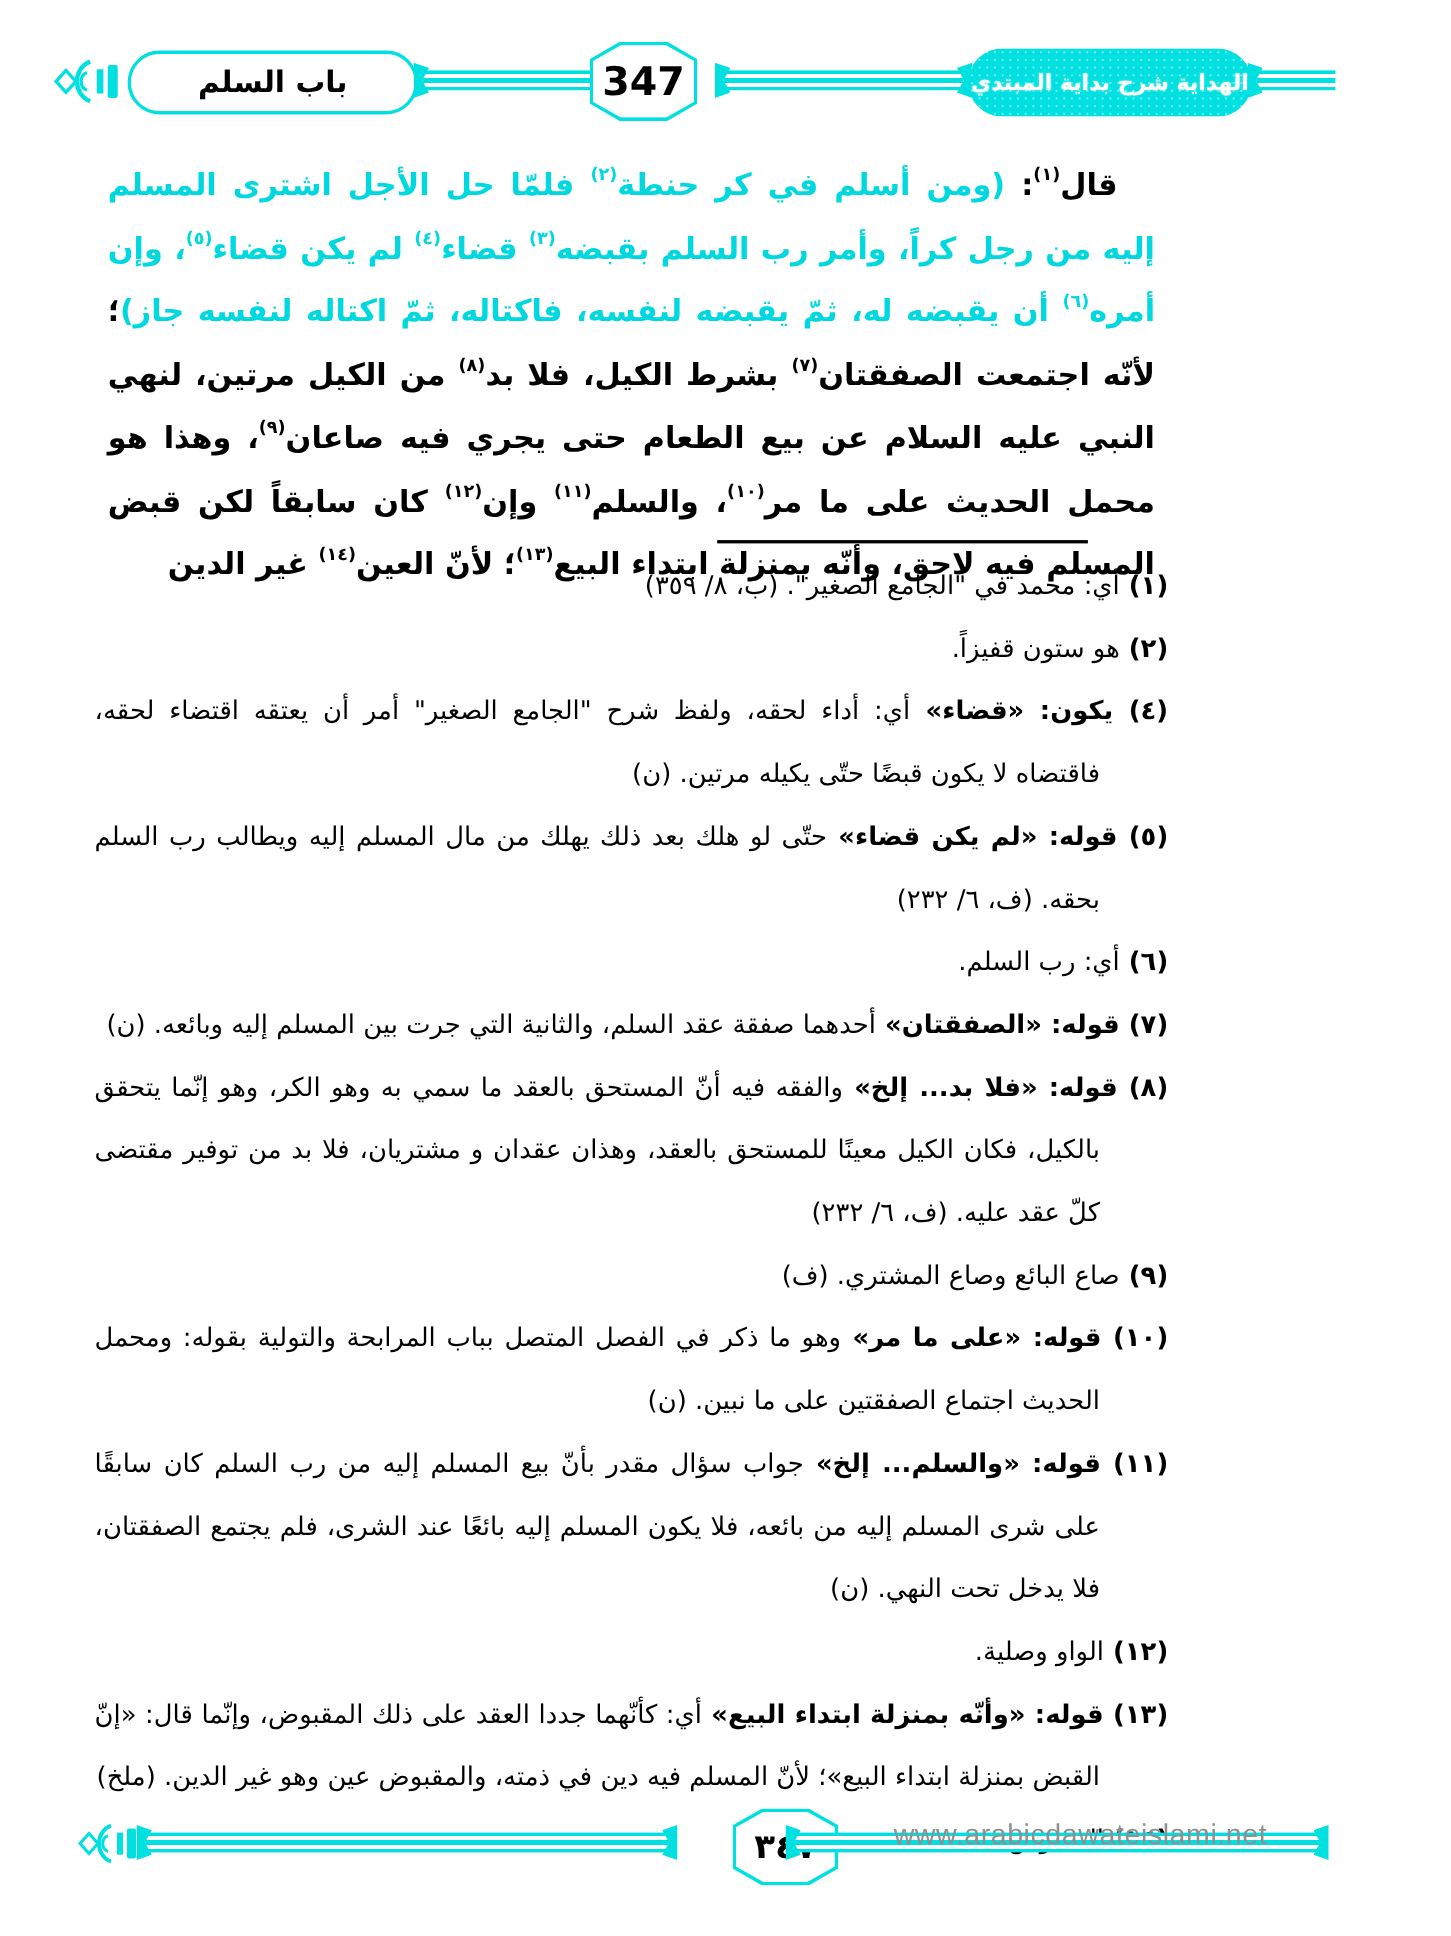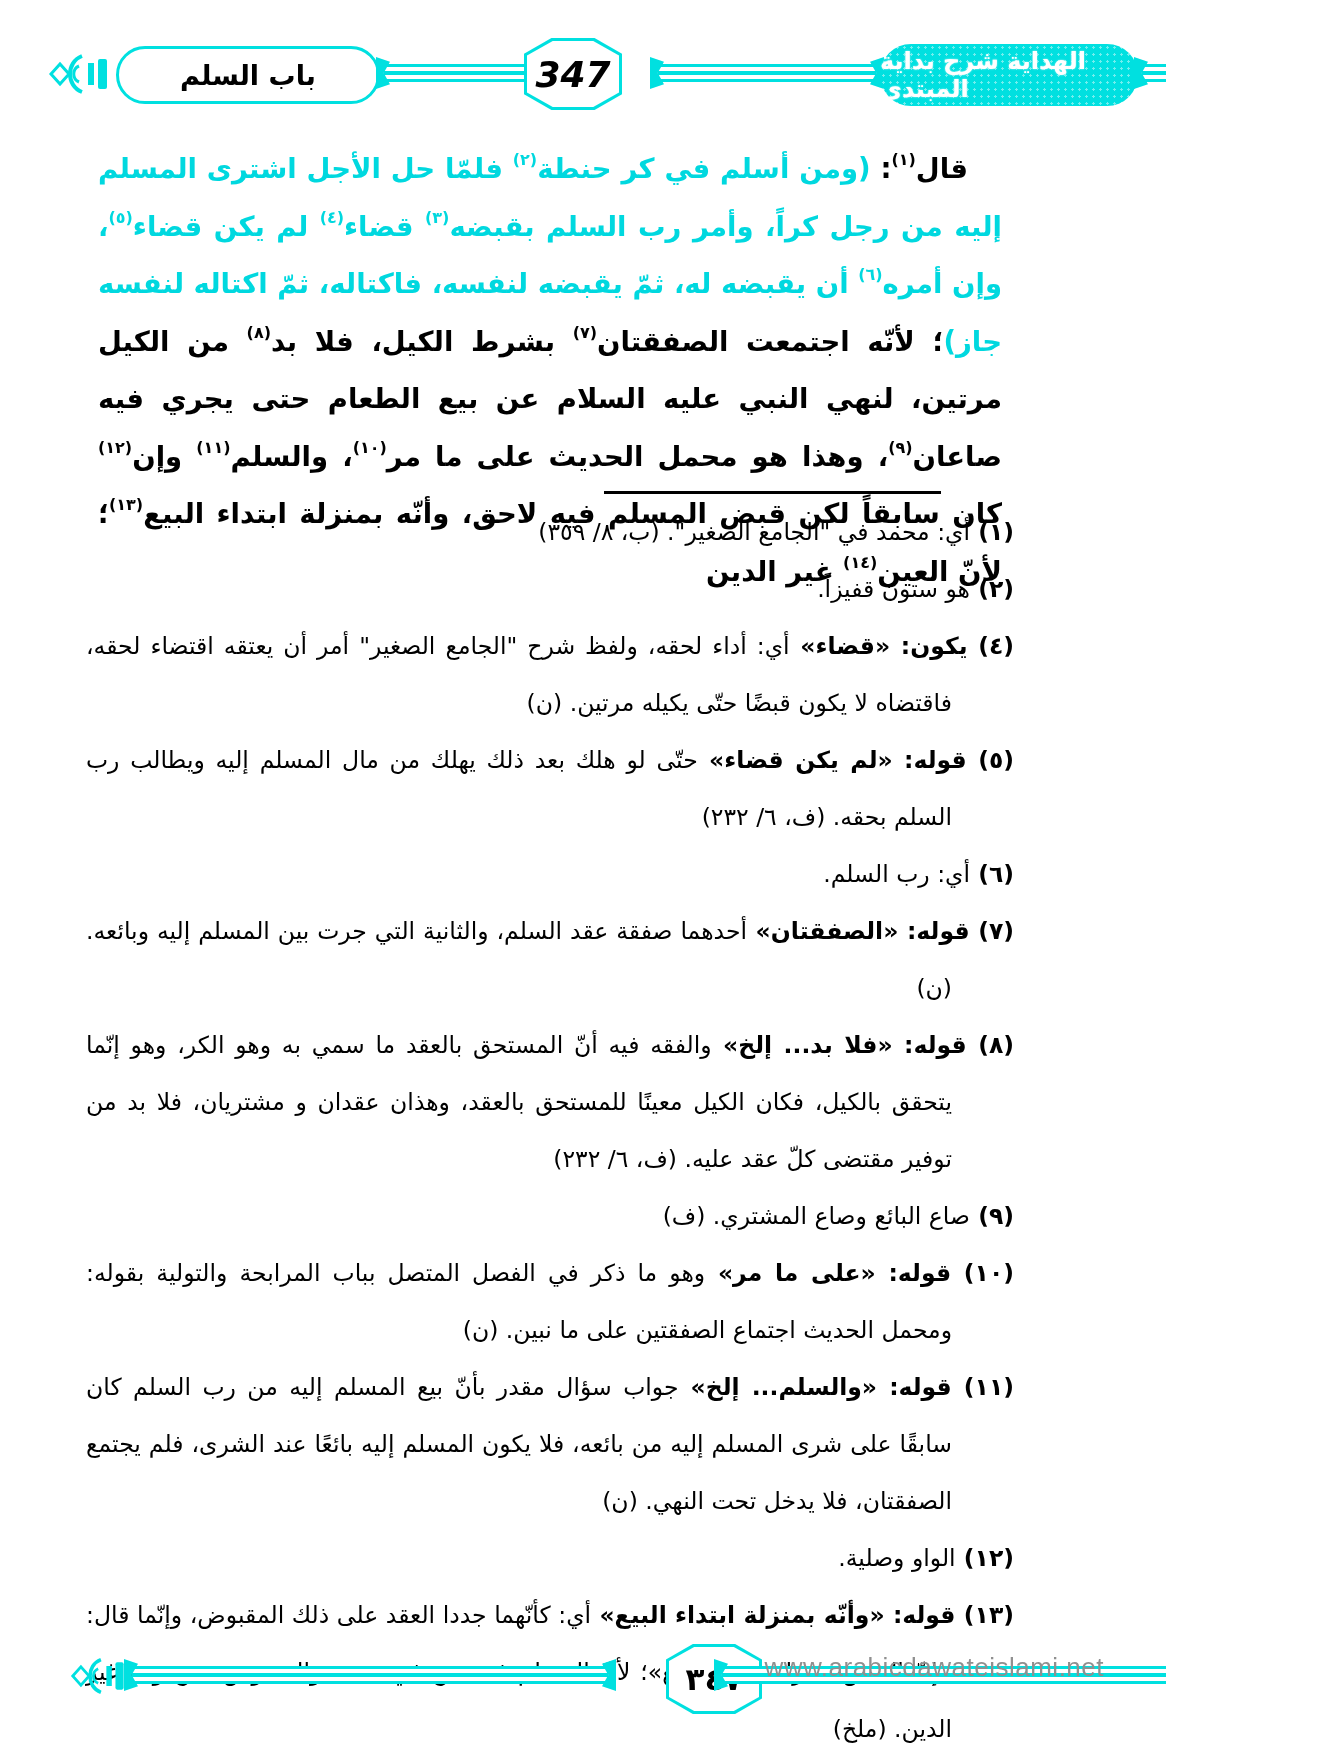--- a/index.html
+++ b/index.html
@@ -4,21 +4,21 @@
 <style>
   :root{
     --accent:#00E0E0;
     --highlight:#00D8DF;
     --ink:#000000;
     --wm:#8F8F8F;
   }
   html,body{margin:0;padding:0;background:#ffffff;}
   .page{
     position:relative;width:1166px;height:1760px;background:#ffffff;
-    overflow:hidden;font-family:"DejaVu Sans",sans-serif;color:var(--ink);
+    overflow:hidden;font-family:"DejaVu Sans",sans-serif;color:var(--ink);padding-left:48px;
   }
   
   .rule{
     position:absolute;height:18px;
     background:linear-gradient(to bottom,
       var(--accent) 0 3px,#ffffff 3px 7px,
       var(--accent) 7px 11px,#ffffff 11px 15px,
       var(--accent) 15px 18px);
   }
   .rule::before,.rule::after{
@@ -29,33 +29,33 @@
   .rule::after{right:-8px;clip-path:polygon(100% 0,0 15%,45% 50%,0 85%,100% 100%);}
   .finial{position:absolute;color:var(--accent);}
   .finial.mirrored{transform:scaleX(-1);}
   .cartouche{
     position:absolute;display:flex;align-items:center;justify-content:center;
     background:#ffffff;border:3px solid var(--accent);box-sizing:border-box;
   }
   .cartouche-chapter{left:116px;top:46px;width:264px;height:58px;border-radius:30px;
     font-size:27px;font-weight:bold;}
   .cartouche-title{left:880px;top:44px;width:258px;height:62px;border-radius:32px;
-    background:var(--accent);border:none;color:#ffffff;font-size:24px;font-weight:bold;
+    background:var(--accent);border:none;color:#ffffff;font-size:20px;font-weight:bold;
     background-image:radial-gradient(rgba(255,255,255,0.45) 1px,transparent 1.4px);
     background-size:7px 7px;text-shadow:0 0 2px rgba(255,255,255,0.7);}
   .octagon{
     position:absolute;background:var(--accent);
     clip-path:polygon(28% 0,72% 0,100% 22%,100% 78%,72% 100%,28% 100%,0 78%,0 22%);
   }
   .octagon .inner{
     position:absolute;inset:3px;background:#ffffff;
     clip-path:polygon(28% 0,72% 0,100% 22%,100% 78%,72% 100%,28% 100%,0 78%,0 22%);
     display:flex;align-items:center;justify-content:center;
   }
-  .oct-header{left:524px;top:38px;width:98px;height:72px;font-style:italic;}
+  .oct-header{left:536px;top:38px;width:98px;height:72px;}
   .oct-header .inner{font-size:36px;font-weight:bold;}
   .oct-footer{left:618px;top:1644px;width:96px;height:70px;margin-left:48px;}
   .oct-footer .inner{font-size:31px;font-weight:bold;}
   
   .main-par{
     position:absolute;top:128px;right:152px;left:86px;margin:12px;
     direction:rtl;text-align:justify;font-size:27.5px;line-height:57.5px;
     font-weight:bold;text-indent:34px;
   }
   .seg-cyan{color:var(--highlight);}

